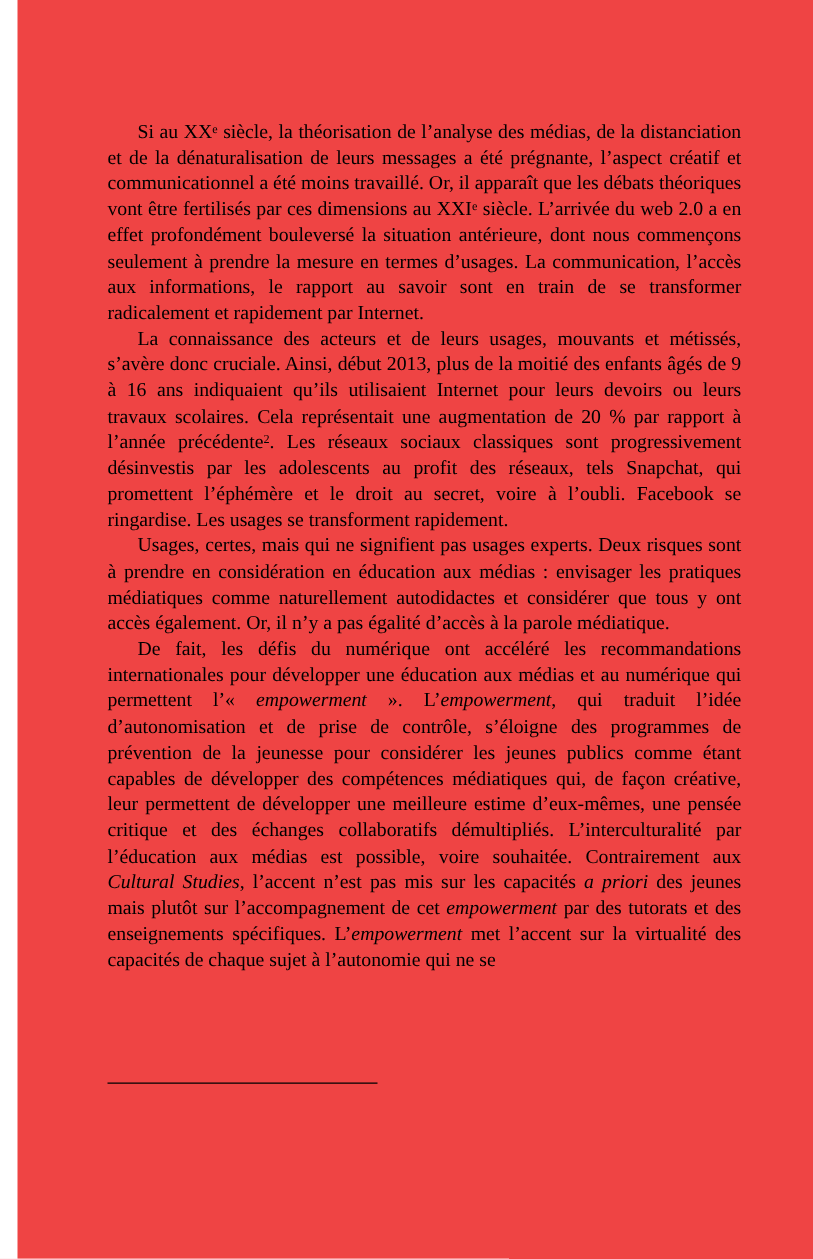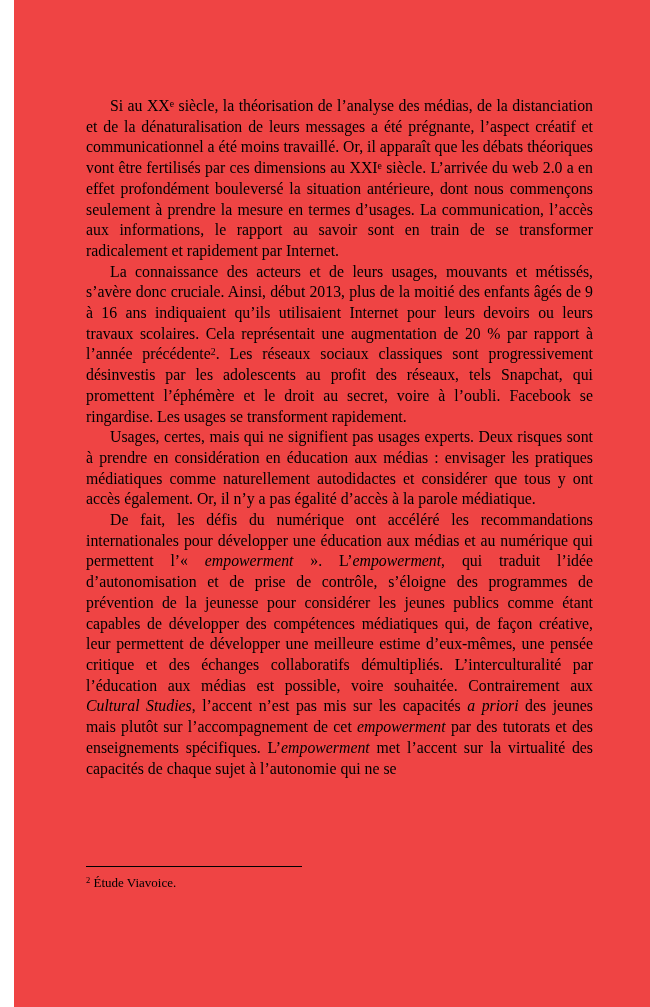--- a/index.html
+++ b/index.html
@@ -78,17 +78,16 @@
   <div class="text-block">
 
   <p class="para"><span>Si au XX</span><sup>e</sup><span> siècle, la théorisation de l’analyse des médias, de la distanciation et de la dénaturalisation de leurs messages a été prégnante, l’aspect créatif et communicationnel a été moins travaillé. Or, il apparaît que les débats théoriques vont être fertilisés par ces dimensions au XXI</span><sup>e</sup><span> siècle. L’arrivée du web 2.0 a en effet profondément bouleversé la situation antérieure, dont nous commençons seulement à prendre la mesure en termes d’usages. La communication, l’accès aux informations, le rapport au savoir sont en train de se transformer radicalement et rapidement par Internet.</span></p>
       <p class="para"><span>La connaissance des acteurs et de leurs usages, mouvants et métissés, s’avère donc cruciale. Ainsi, début 2013, plus de la moitié des enfants âgés de 9 à 16 ans indiquaient qu’ils utilisaient Internet pour leurs devoirs ou leurs travaux scolaires. Cela représentait une augmentation de 20&nbsp;% par rapport à l’année précédente</span><sup>2</sup><span>. Les réseaux sociaux classiques sont progressivement désinvestis par les adolescents au profit des réseaux, tels Snapchat, qui promettent l’éphémère et le droit au secret, voire à l’oubli. Facebook se ringardise. Les usages se transforment rapidement.</span></p>
       <p class="para"><span>Usages, certes, mais qui ne signifient pas usages experts. Deux risques sont à prendre en considération en éducation aux médias&nbsp;: envisager les pratiques médiatiques comme naturellement autodidactes et considérer que tous y ont accès également. Or, il n’y a pas égalité d’accès à la parole médiatique.</span></p>
       <p class="para"><span>De fait, les défis du numérique ont accéléré les recommandations internationales pour développer une éducation aux médias et au numérique qui permettent l’«&nbsp;</span><em>empowerment</em><span>&nbsp;». L’</span><em>empowerment</em><span>, qui traduit l’idée d’autonomisation et de prise de contrôle, s’éloigne des programmes de prévention de la jeunesse pour considérer les jeunes publics comme étant capables de développer des compétences médiatiques qui, de façon créative, leur permettent de développer une meilleure estime d’eux-mêmes, une pensée critique et des échanges collaboratifs démultipliés. L’interculturalité par l’éducation aux médias est possible, voire souhaitée. Contrairement aux </span><em>Cultural Studies</em><span>, l’accent n’est pas mis sur les capacités </span><em>a priori</em><span> des jeunes mais plutôt sur l’accompagnement de cet </span><em>empowerment</em><span> par des tutorats et des enseignements spécifiques. L’</span><em>empowerment</em><span> met l’accent sur la virtualité des capacités de chaque sujet à l’autonomie qui ne se</span></p>
     </div>
 
   <div class="footnote-block">
     <div class="footnote-rule"></div>
-    <div class="footnote-text"><sup>2</sup><span> Étude Viavoice.</span></div>
   </div>
 
 
 </div>
 
 </body></html>

